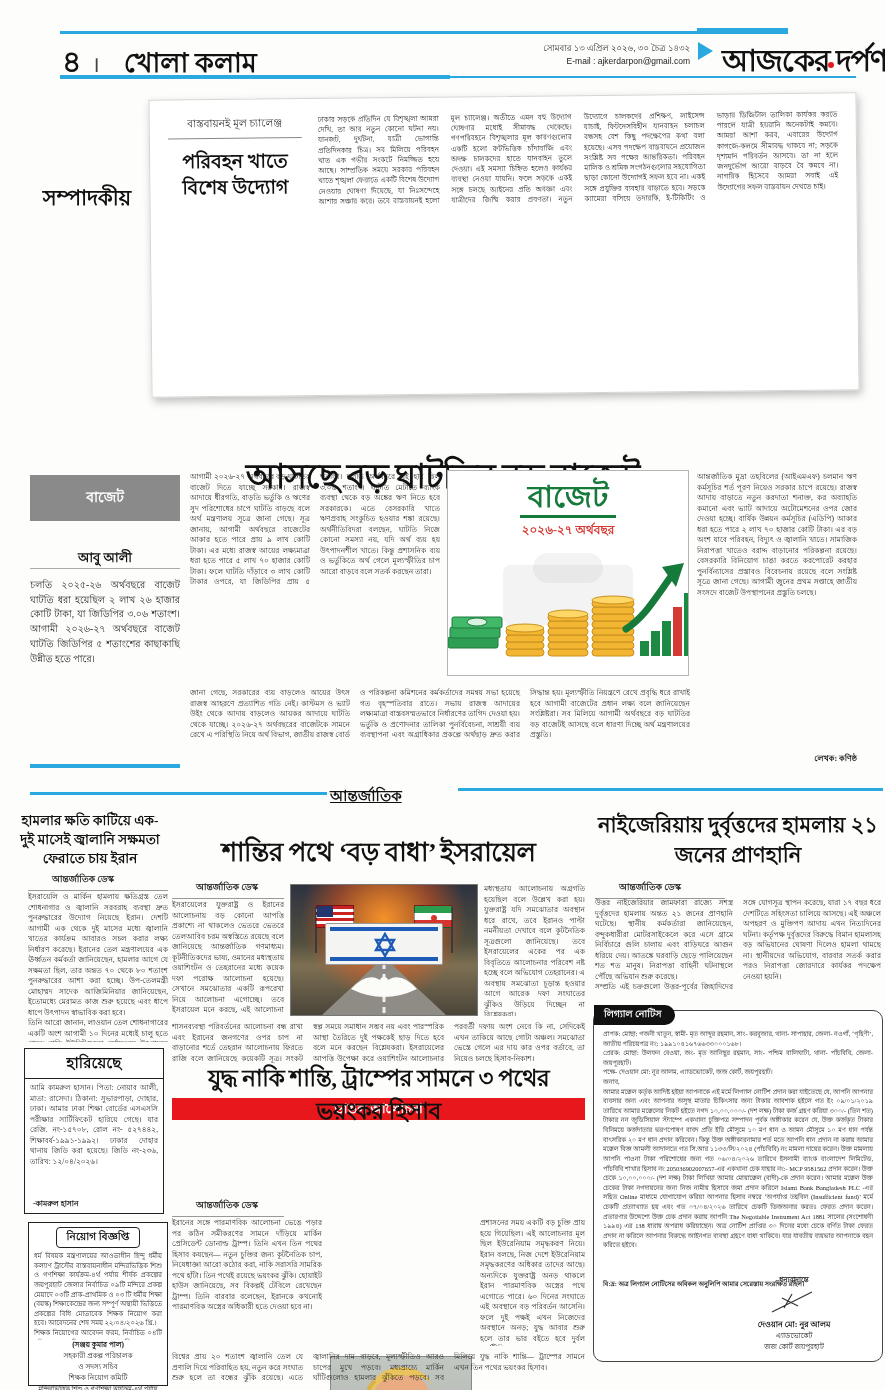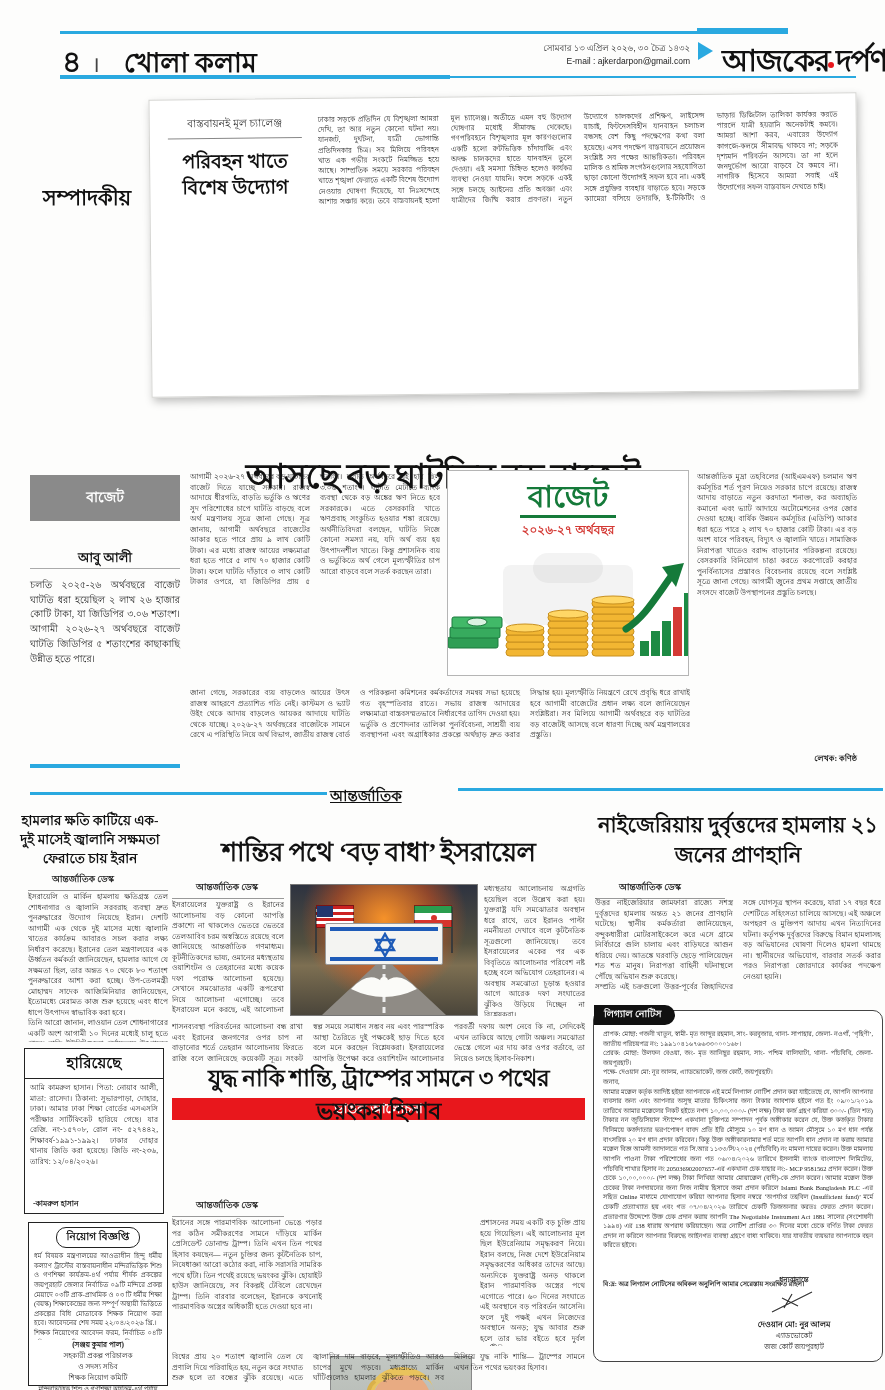--- a/index.html
+++ b/index.html
@@ -56,21 +56,21 @@
                 color:#157a3a; line-height:1.05; }
   .bgfx-underline { width:96px; height:3px; background:#157a3a; margin:2px auto 3px; }
   .bgfx-sub { text-align:center; font-size:12px; font-weight:bold; color:#d43a35; }
 
   
   .intl-label { font-size:15px; font-weight:bold; text-align:left;text-decoration:underline; }
   .sm-headline { font-size:13.5px; font-weight:bold; text-align:center; line-height:1.4; }
   .box { border:1.5px solid #222; background:#fff; }
   .box-title { font-size:15px; font-weight:bold; text-align:center;
                border-bottom:1.5px solid #222; padding:2px 0; }
-  .pill-title { border:1.5px solid #222; border-radius:10px; font-size:10.5px;
+  .pill-title { border:1.5px solid #222; border-radius:4px; font-size:10.5px;
                 font-weight:bold; text-align:center; padding:1px 10px; display:inline-block;
                 background:#fff; }
   .mid-headline { font-size:26px; font-weight:bold; text-align:center; letter-spacing:-0.5px; }
   .nig-headline { font-size:21px; font-weight:bold; text-align:center; line-height:1.45; }
   .red-banner { background:#e8171c; color:#fff; font-size:13px; font-weight:bold;
                 text-align:center; line-height:22px; font-family:"Liberation Sans",sans-serif; }
   .trump-headline { font-size:23px; font-weight:bold; text-align:center; line-height:1.45;
                     letter-spacing:-0.5px; }
   .sig-line { font-size:7.3px; text-align:center; line-height:1.5; }
   .sig-line.b { font-weight:bold; }

